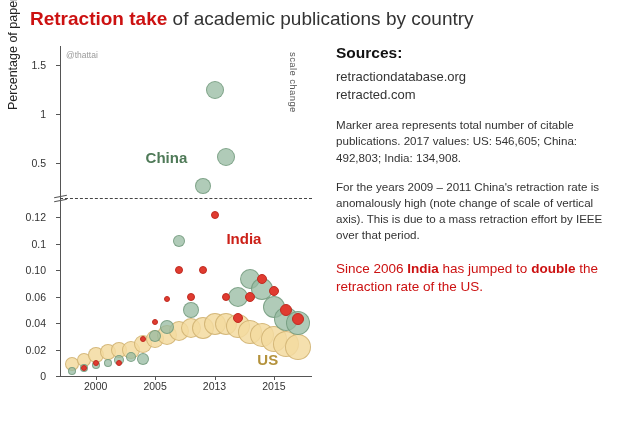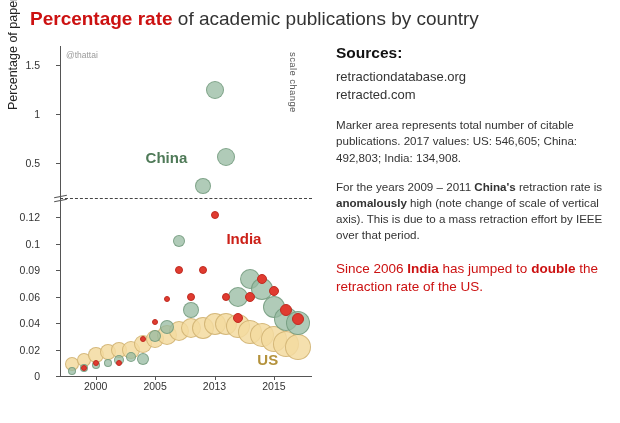--- a/index.html
+++ b/index.html
@@ -35,21 +35,21 @@
   }
 
   .plot{
     position:absolute;left:48px;top:6px;
     width:252px;height:330px;
   }
   
   .axis-y{position:absolute;left:0;top:0;width:1px;height:330px;background:#555;}
   .axis-x{position:absolute;left:0;top:330px;width:252px;height:1px;background:#555;}
 
-  .tick-y{position:absolute;right:100%;margin-right:20px;font-size:10.5px;color:#333;
+  .tick-y{position:absolute;right:100%;margin-right:14px;font-size:10.5px;color:#333;
     transform:translateY(-50%);white-space:nowrap;}
   .tick-y-mark{position:absolute;left:-4px;width:4px;height:1px;background:#555;}
   .tick-x{position:absolute;top:334px;font-size:10.5px;color:#333;transform:translateX(-50%);}
   .tick-x-mark{position:absolute;top:330px;width:1px;height:4px;background:#555;}
 
   
   .brk{position:absolute;left:-6px;width:13px;height:1px;background:#555;}
   .dashline{
     position:absolute;left:0;width:252px;height:0;
     border-top:1px dashed #444;
@@ -73,33 +73,33 @@
   .series-label{position:absolute;font-weight:bold;}
   .lab-china{color:#4f7a58;font-size:15px;}
   .lab-india{color:#cc2018;font-size:15px;}
   .lab-us{color:#b4923c;font-size:15px;}
 
   
   .panel{position:absolute;left:336px;top:44px;width:278px;}
   .panel h2{margin:0 0 6px 0;font-size:15.5px;color:#111;}
   .src{font-size:13px;color:#333;line-height:1.35;margin:0 0 14px 0;}
   .para{font-size:11.6px;color:#333;line-height:1.4;margin:0 0 13px 0;}
-  .para b{font-weight:bold;}
+  .para b{font-weight:normal;}
   .kicker{
     font-size:13.5px;line-height:1.35;color:#cc1111;font-weight:normal;margin-top:16px;
   }
   .kicker b{font-weight:bold;}
 </style>
 </head>
 <body>
 
 <div id="root">
 
   <div class="title">
-    <span class="red">Percentage rate</span><span> of academic publications by country</span>
+    <span class="red">Retraction take</span><span> of academic publications by country</span>
   </div>
 
   <div class="chart-wrap">
     <div class="ylabel">Percentage of papers retracted</div>
 
     <div class="plot" id="plot">
       <div class="axis-y"></div>
       <div class="axis-x"></div>
       <div class="watermark">@thattai</div>
       <div class="scale-change">scale change</div>
@@ -107,21 +107,21 @@
       <div class="series-label lab-india" id="lab-india" style="left: 166.415px; top: 184.4px;">India</div>
       <div class="series-label lab-us" id="lab-us" style="left: 197.321px; top: 305.462px;">US</div>
     <div class="tick-y" style="top: 330px;">0</div>
         <div class="tick-y-mark" style="top: 330px;"></div>
         <div class="tick-y" style="top: 303.538px; padding-left: 32px;">0.02</div>
         <div class="tick-y-mark" style="top: 303.538px;"></div>
         <div class="tick-y" style="top: 277.077px;">0.04</div>
         <div class="tick-y-mark" style="top: 277.077px;"></div>
         <div class="tick-y" style="top: 250.615px;">0.06</div>
         <div class="tick-y-mark" style="top: 250.615px;"></div>
-        <div class="tick-y" style="top: 224.154px;">0.09</div>
+        <div class="tick-y" style="top: 224.154px;">0.10</div>
         <div class="tick-y-mark" style="top: 224.154px;"></div>
         <div class="tick-y" style="top: 197.692px;">0.1</div>
         <div class="tick-y-mark" style="top: 197.692px;"></div>
         <div class="tick-y" style="top: 171.231px;">0.12</div>
         <div class="tick-y-mark" style="top: 171.231px;"></div>
         <div class="tick-y" style="top: 116.667px;">0.5</div>
         <div class="tick-y-mark" style="top: 116.667px;"></div>
         <div class="tick-y" style="top: 67.7778px;">1</div>
         <div class="tick-y-mark" style="top: 67.7778px;"></div>
         <div class="tick-y" style="top: 18.8889px;">1.5</div>

